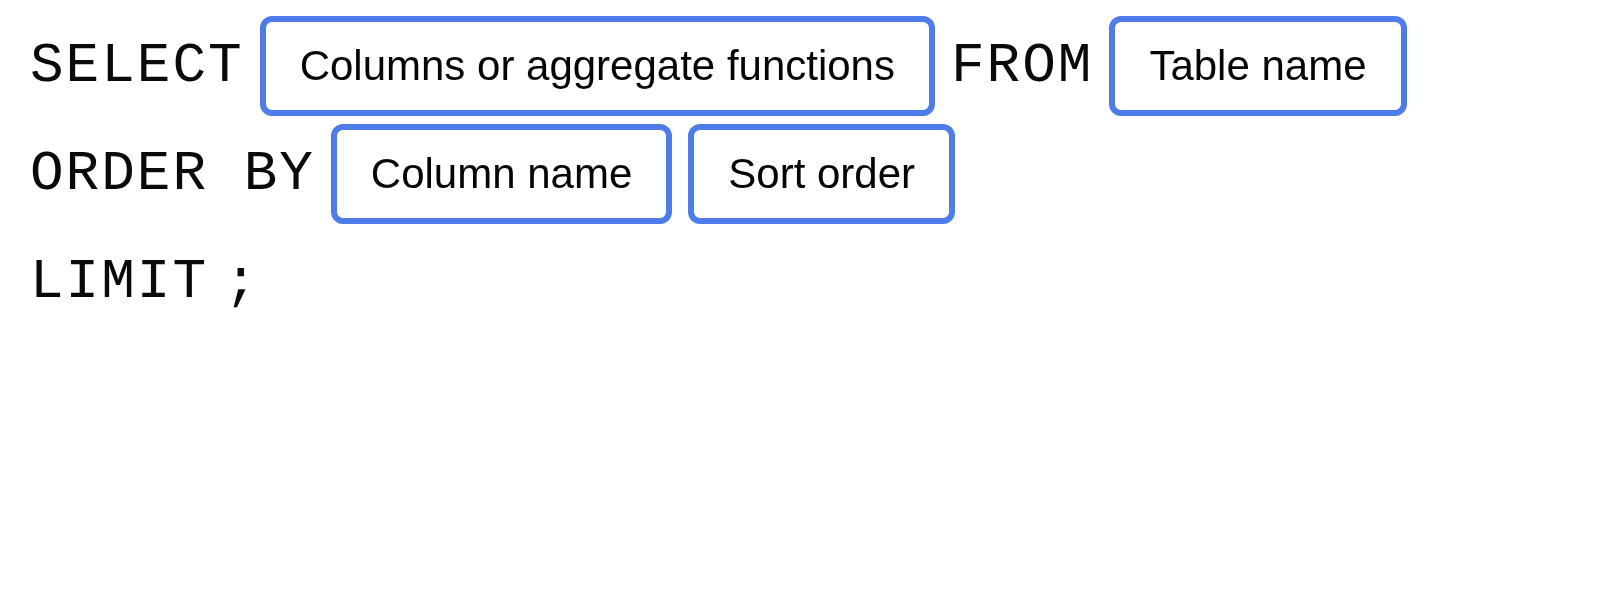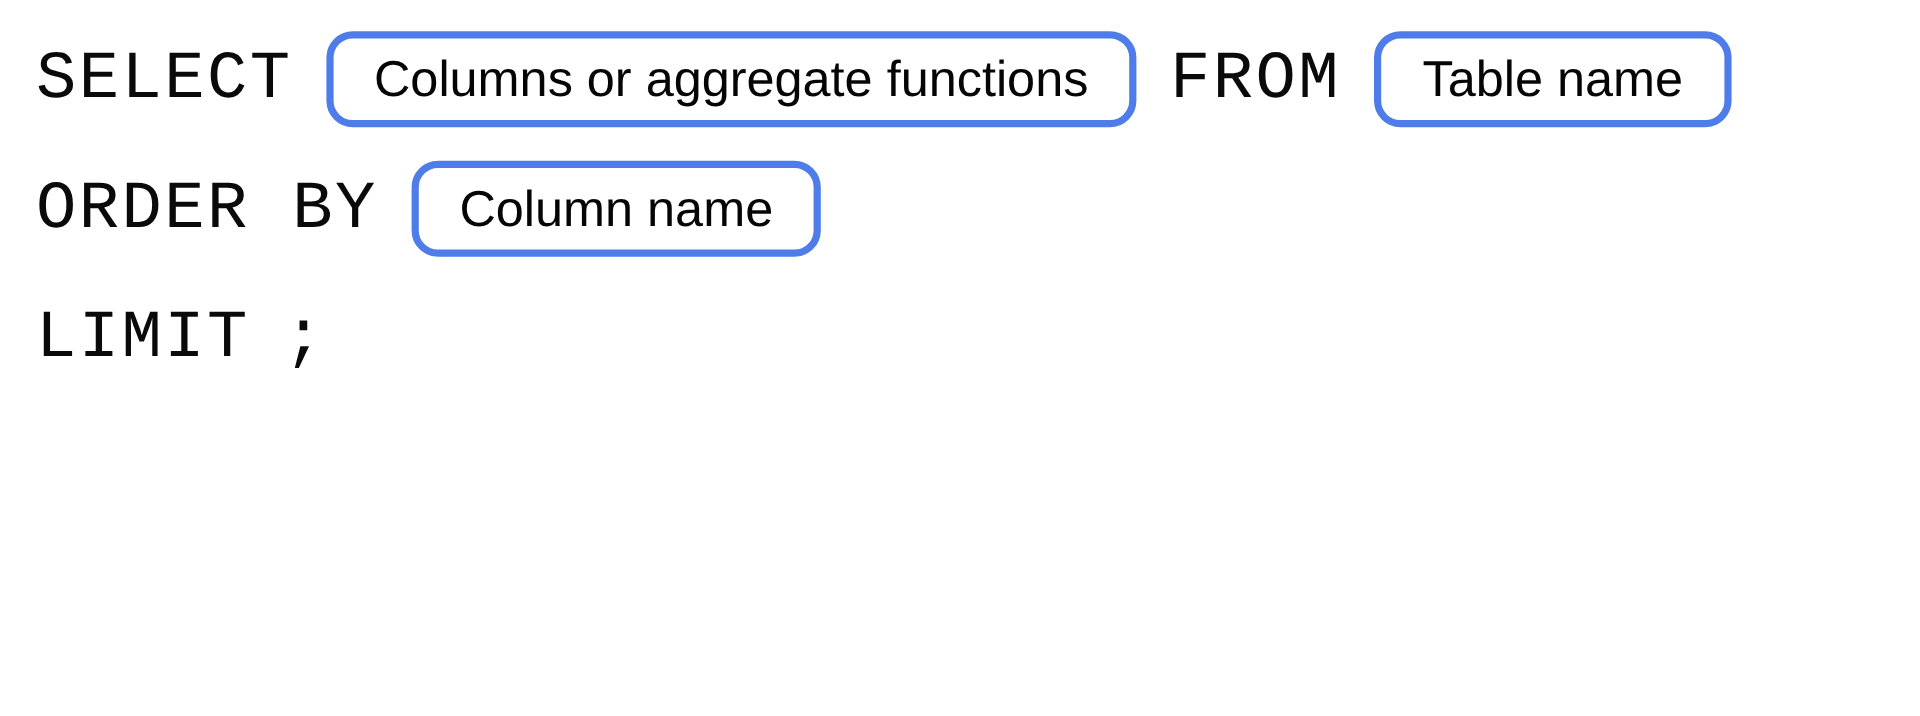--- a/index.html
+++ b/index.html
@@ -18,38 +18,38 @@
     overflow:hidden;
   }
   .diagram{
     padding:22px 0 0 30px;
     display:flex;
     flex-direction:column;
   }
   .syntax-row{
     display:flex;
     align-items:center;
-    gap:28px;
+    gap:16px;
     height:88px;
     margin-bottom:20px;
   }
   .keyword{
     font-family:"Liberation Mono","DejaVu Sans Mono",monospace;
     font-size:56px;
     font-weight:400;
     letter-spacing:2px;
     color:var(--keyword-color);
     white-space:pre;
     line-height:1;
   }
   .pill{
     box-sizing:border-box;
-    height:80px;
+    height:100px;
     border:6px solid var(--accent);
-    border-radius:22px;
+    border-radius:12px;
     background:var(--bg);
     display:flex;
     align-items:center;
     padding:0 34px;
     font-family:"Liberation Sans", sans-serif;
     font-size:42px;
     color:var(--pill-text);
     white-space:pre;
     line-height:1;
   }
@@ -66,18 +66,19 @@
 <main class="diagram" id="diagram-root">
     <div class="syntax-row">
       <span class="keyword">SELECT</span>
       <span class="pill">Columns or aggregate functions</span>
       <span class="keyword">FROM</span>
       <span class="pill">Table name</span>
     </div>
     <div class="syntax-row">
       <span class="keyword">ORDER BY</span>
       <span class="pill">Column name</span>
+      <span class="pill">Sort order</span>
     </div>
     <div class="syntax-row">
       <span class="keyword">LIMIT</span>
       <span class="terminator">;</span>
     </div>
   </main>
 
 </body></html>

